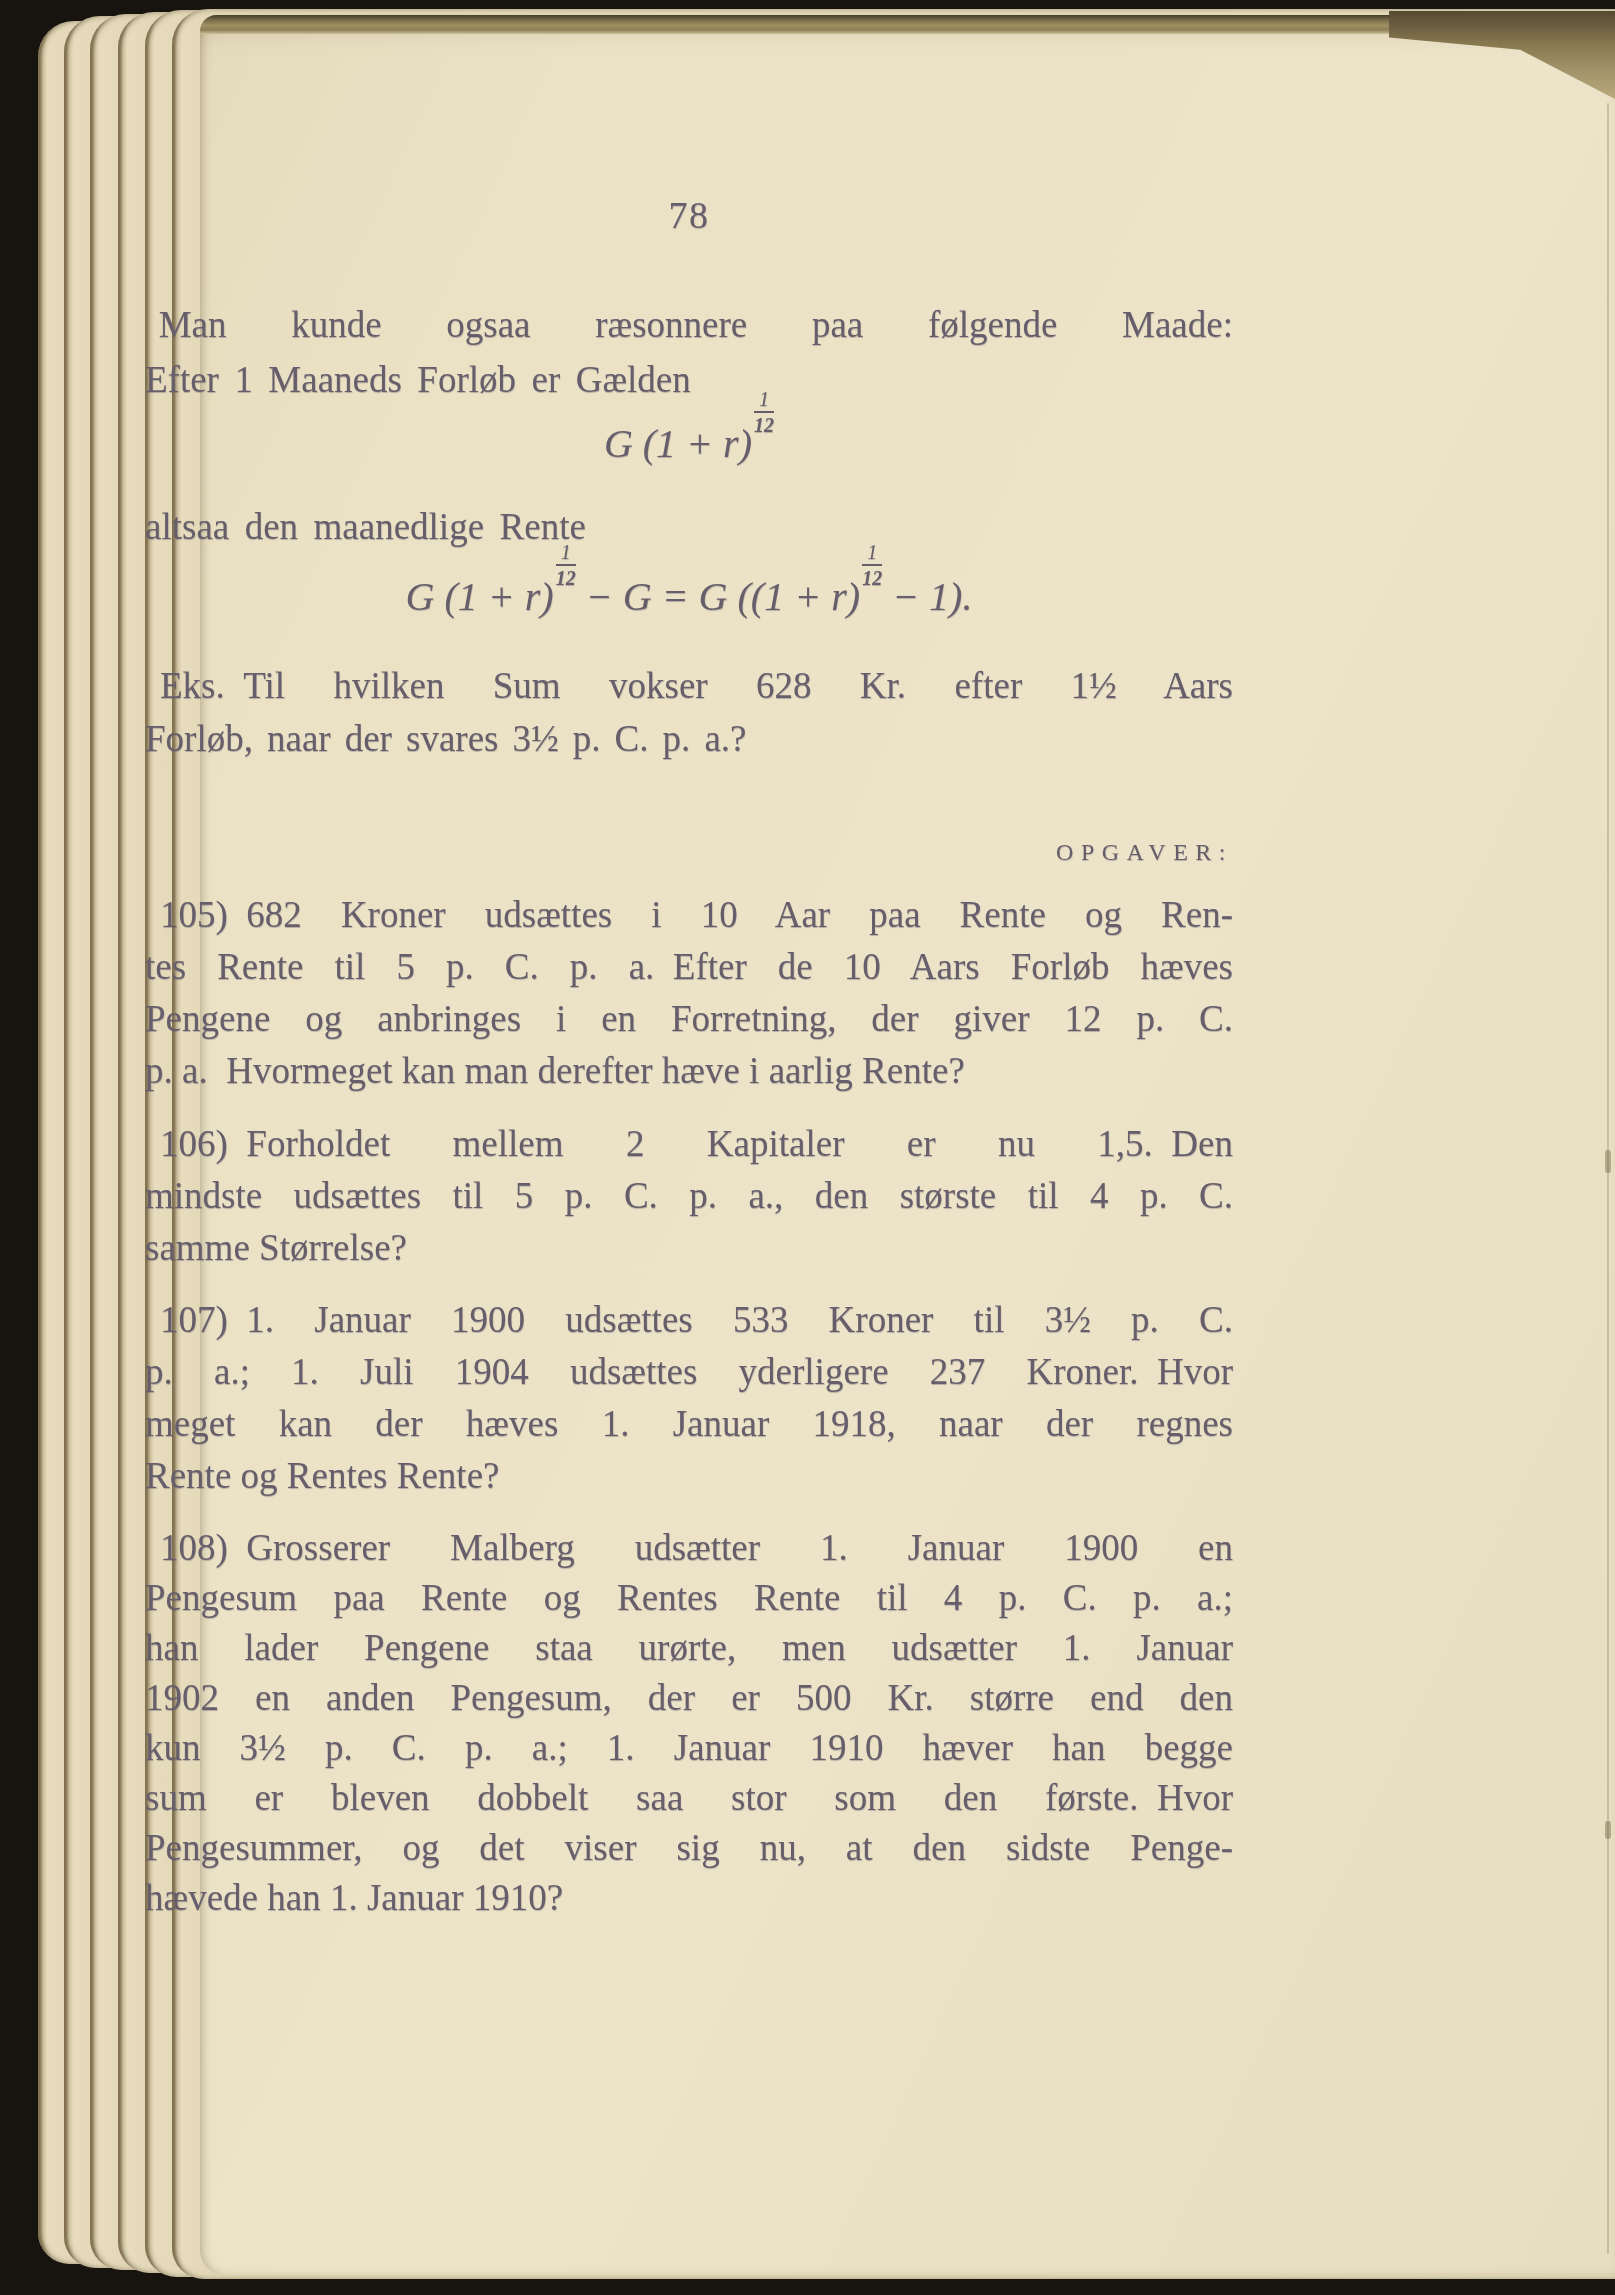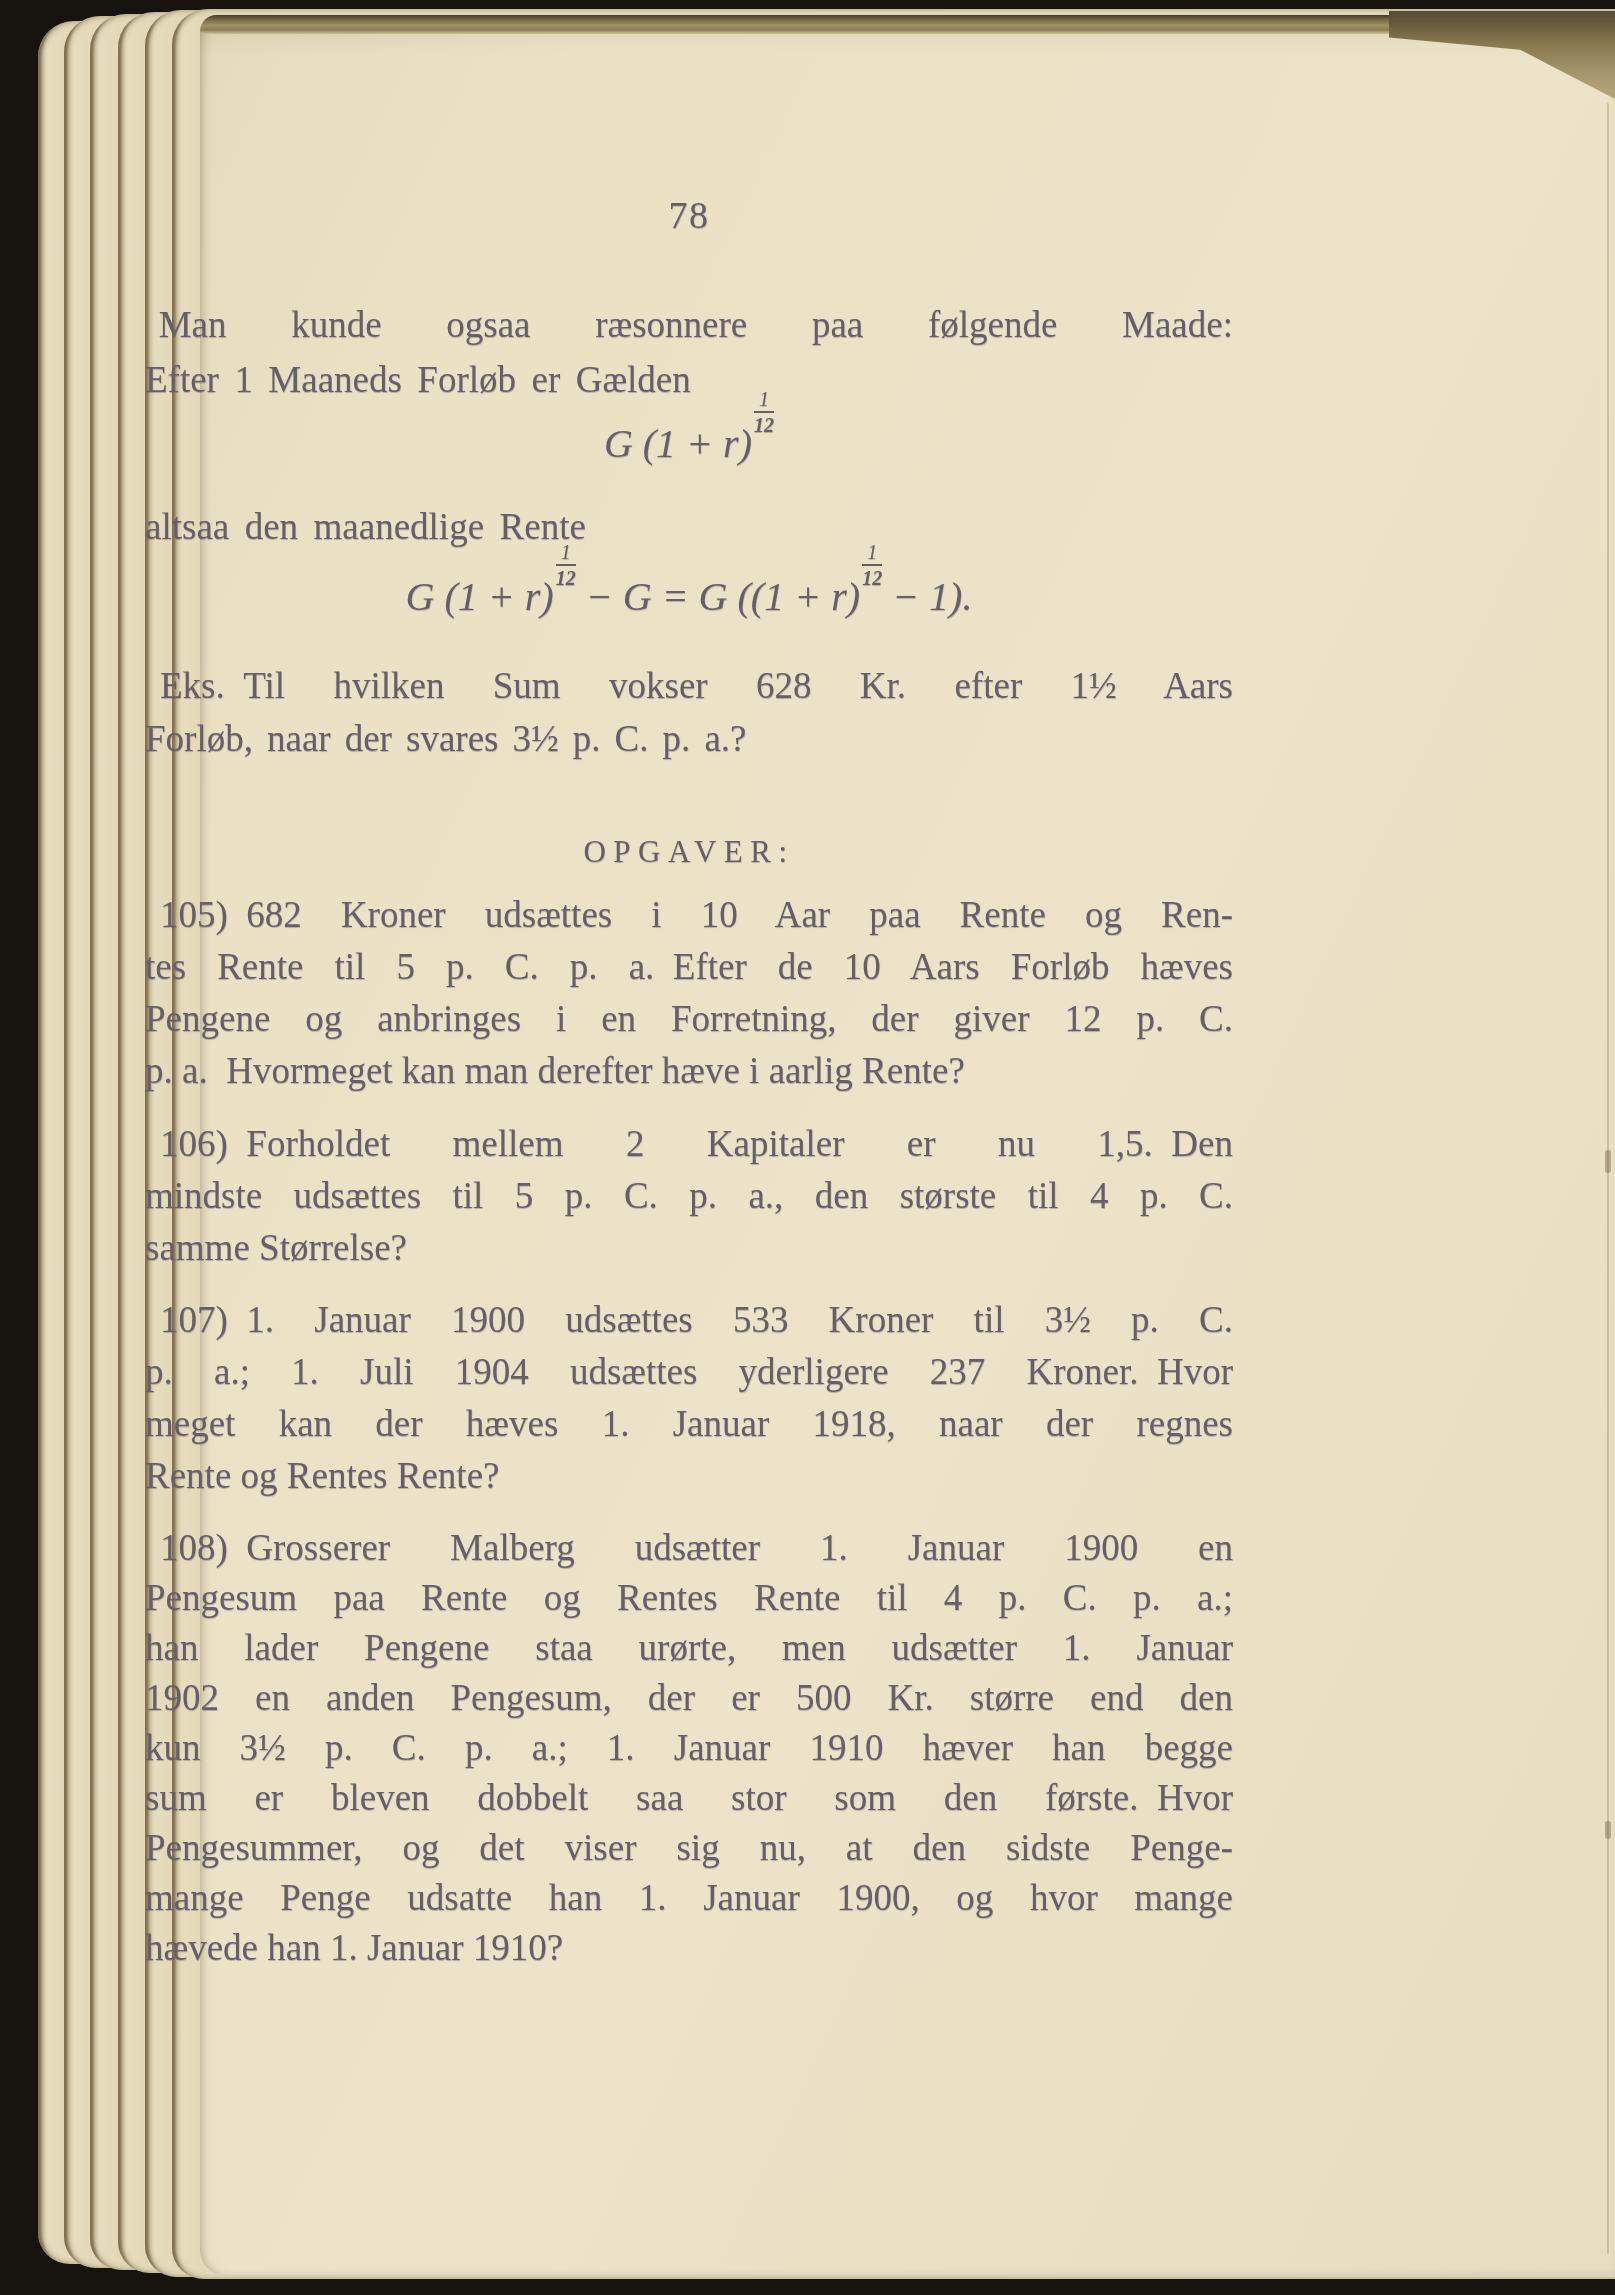--- a/index.html
+++ b/index.html
@@ -44,21 +44,21 @@
   .intro .line.first{text-indent:13.7px;word-spacing:9px;}
   .formula{text-align:center;font-style:italic;font-size:40px;}
   .f1{top:375px;}
   .f2{top:528px;}
   .expfrac{display:inline-block;vertical-align:25px;font-size:20px;line-height:1.05;text-align:center;margin-left:2.1px;}
   .efn{display:block;border-bottom:2.1px solid currentColor;padding:0 3.4px 1.4px;}
   .efd{display:block;padding-top:2.1px;font-weight:bold;}
   .interlude{top:487px;word-spacing:6.2px;}
   .eks{top:645px;line-height:53px;}
   .eks .line.last{word-spacing:4.8px;}
-  .heading{top:812px;text-align:center;font-size:31px;letter-spacing:7.5px;}
+  .heading{top:812px;text-align:right;font-size:24px;letter-spacing:7.5px;}
   .problems{top:875px;display:flex;flex-direction:column;gap:20.5px;justify-content:flex-end;}
   .problem:last-child{line-height:50px;}
   
   .content,.formula{text-shadow:0.4px 0.5px 0.7px rgba(86,76,98,.35);}
 </style>
 </head>
 <body>
 
 <div class="scan">
 
@@ -121,20 +121,19 @@
           <div class="line last">Rente og Rentes Rente?</div>
         </div>
       <div class="problem">
           <div class="line first">108) Grosserer Malberg udsætter 1. Januar 1900 en</div>
           <div class="line">Pengesum paa Rente og Rentes Rente til 4 p. C. p. a.;</div>
           <div class="line">han lader Pengene staa urørte, men udsætter 1. Januar</div>
           <div class="line">1902 en anden Pengesum, der er 500 Kr. større end den</div>
           <div class="line">kun 3½ p. C. p. a.; 1. Januar 1910 hæver han begge</div>
           <div class="line">sum er bleven dobbelt saa stor som den første. Hvor</div>
           <div class="line">Pengesummer, og det viser sig nu, at den sidste Penge-</div>
-          <div class="line">mange Penge udsatte han 1. Januar 1900, og hvor mange</div>
           <div class="line last">hævede han 1. Januar 1910?</div>
         </div>
     </div>
 
   </div>
 </div>
 
 
 </body></html>

